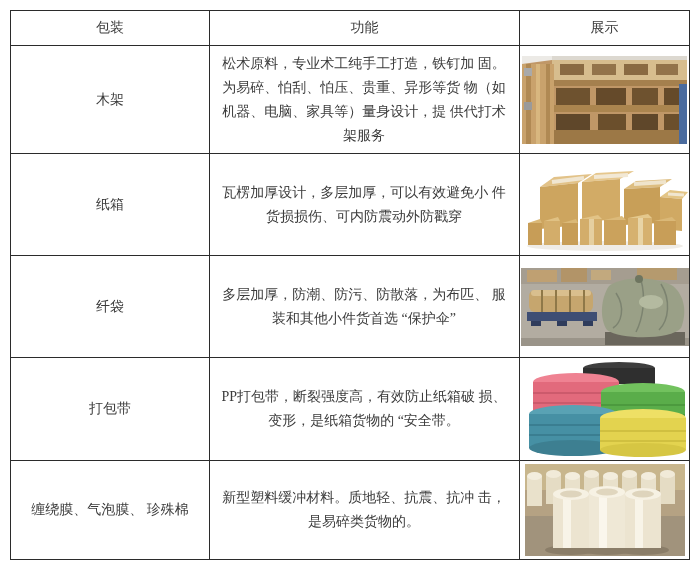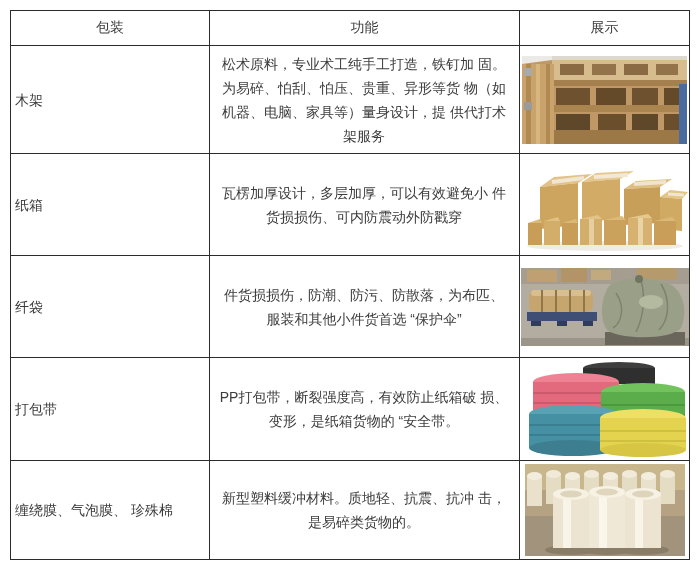--- a/index.html
+++ b/index.html
@@ -1,29 +1,29 @@
 <!DOCTYPE html>
 <html><head>
 <meta charset="utf-8">
 <style>
   html,body{margin:0;padding:0;background:#fff;}
   .screen{
     position:relative;width:699px;height:570px;background:#ffffff;overflow:hidden;
-    font-family:Liberation Sans, sans-serif;color:#3c3c3c;
+    font-family:Liberation Serif, serif;color:#3c3c3c;
   }
   table.pack{
     position:absolute;left:10px;top:10px;width:679px;
     border-collapse:collapse;table-layout:fixed;background:#fff;
   }
   table.pack td,table.pack th{
     border:1px solid #2b2b2b;font-weight:normal;font-size:14px;
     vertical-align:middle;overflow:hidden;
   }
   th.hd{height:32px;text-align:center;}
-  td.name{text-align:left;padding:2px 4px;line-height:22px;}
+  td.name{text-align:center;padding:2px 4px;line-height:22px;}
   td.desc{padding:4px 8px 4px 7px;line-height:24px;text-align:center;}
   td.shot{text-align:center;padding:0;}
   td.shot svg{display:block;margin:0 auto;}
   tr.r1{height:108px;} tr.r2{height:102px;} tr.r3{height:102px;}
   tr.r4{height:103px;} tr.r5{height:99px;padding-left:28px;}
 </style>
 </head>
 <body>
 
 <div class="screen">
@@ -109,21 +109,21 @@
           <rect x="108" y="61" width="24" height="27" fill="#d6b16f"></rect>
           <rect x="118" y="61" width="5" height="27" fill="#e8d4a6"></rect>
           <polygon points="134,64 152,60 156,64 138,68" fill="#dab877"></polygon>
           <rect x="134" y="64" width="22" height="24" fill="#c89e58"></rect>
         </svg>
       </td>
     </tr>
 
     <tr class="r3">
       <td class="name">纤袋</td>
-      <td class="desc">件货损损伤，防潮、防污、防散落，为布匹、 服装和其他小件货首选 “保护伞”</td>
+      <td class="desc">多层加厚，防潮、防污、防散落，为布匹、 服装和其他小件货首选 “保护伞”</td>
       <td class="shot">
         <svg width="168" height="78" viewBox="0 0 168 78">
           <rect width="168" height="78" fill="#b2aca1"></rect>
           <rect width="168" height="16" fill="#a59d90"></rect>
           <rect x="6" y="2" width="30" height="12" fill="#bfa072"></rect>
           <rect x="40" y="0" width="26" height="14" fill="#b29468"></rect>
           <rect x="70" y="2" width="20" height="10" fill="#c2a97e"></rect>
           <rect x="116" y="0" width="40" height="12" fill="#b59a6e"></rect>
           <rect x="0" y="70" width="168" height="8" fill="#9a9489"></rect>
           <rect x="8" y="22" width="64" height="22" rx="6" fill="#c6a66e"></rect>

